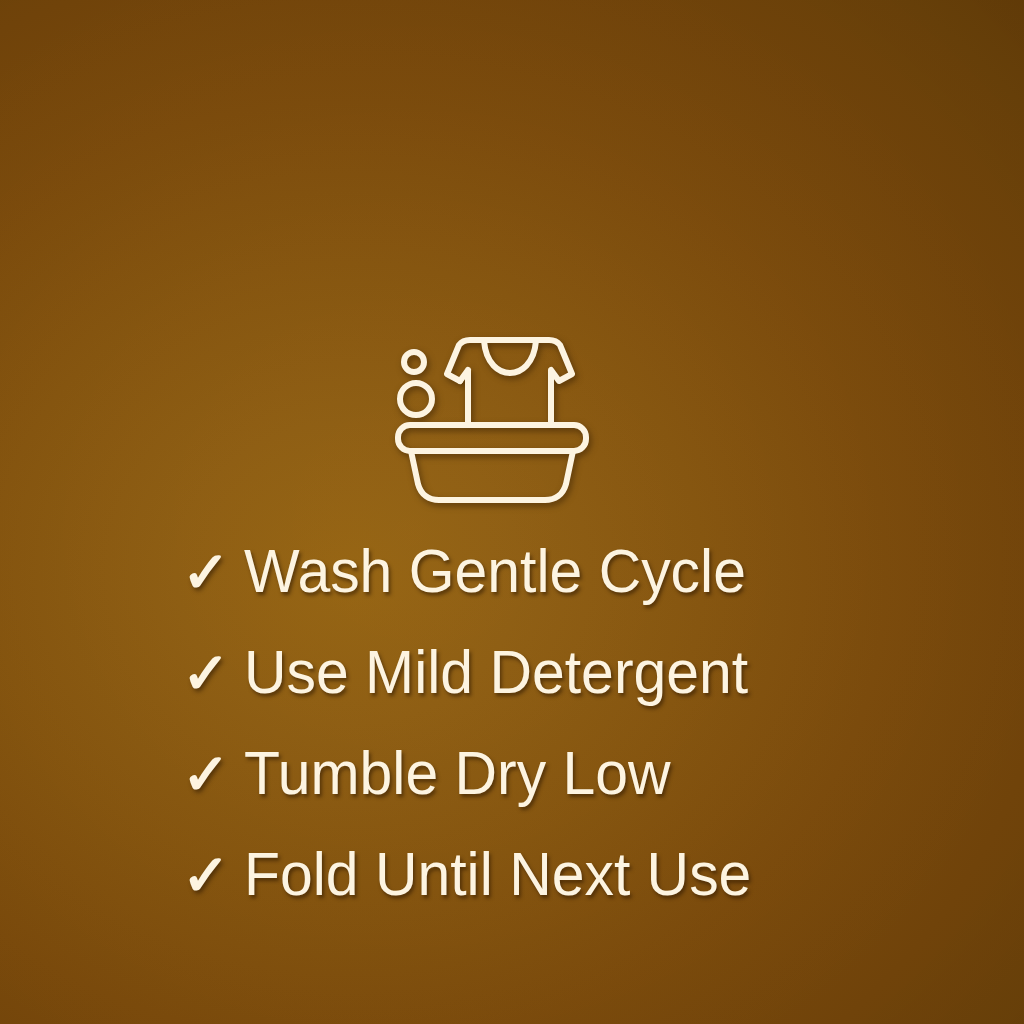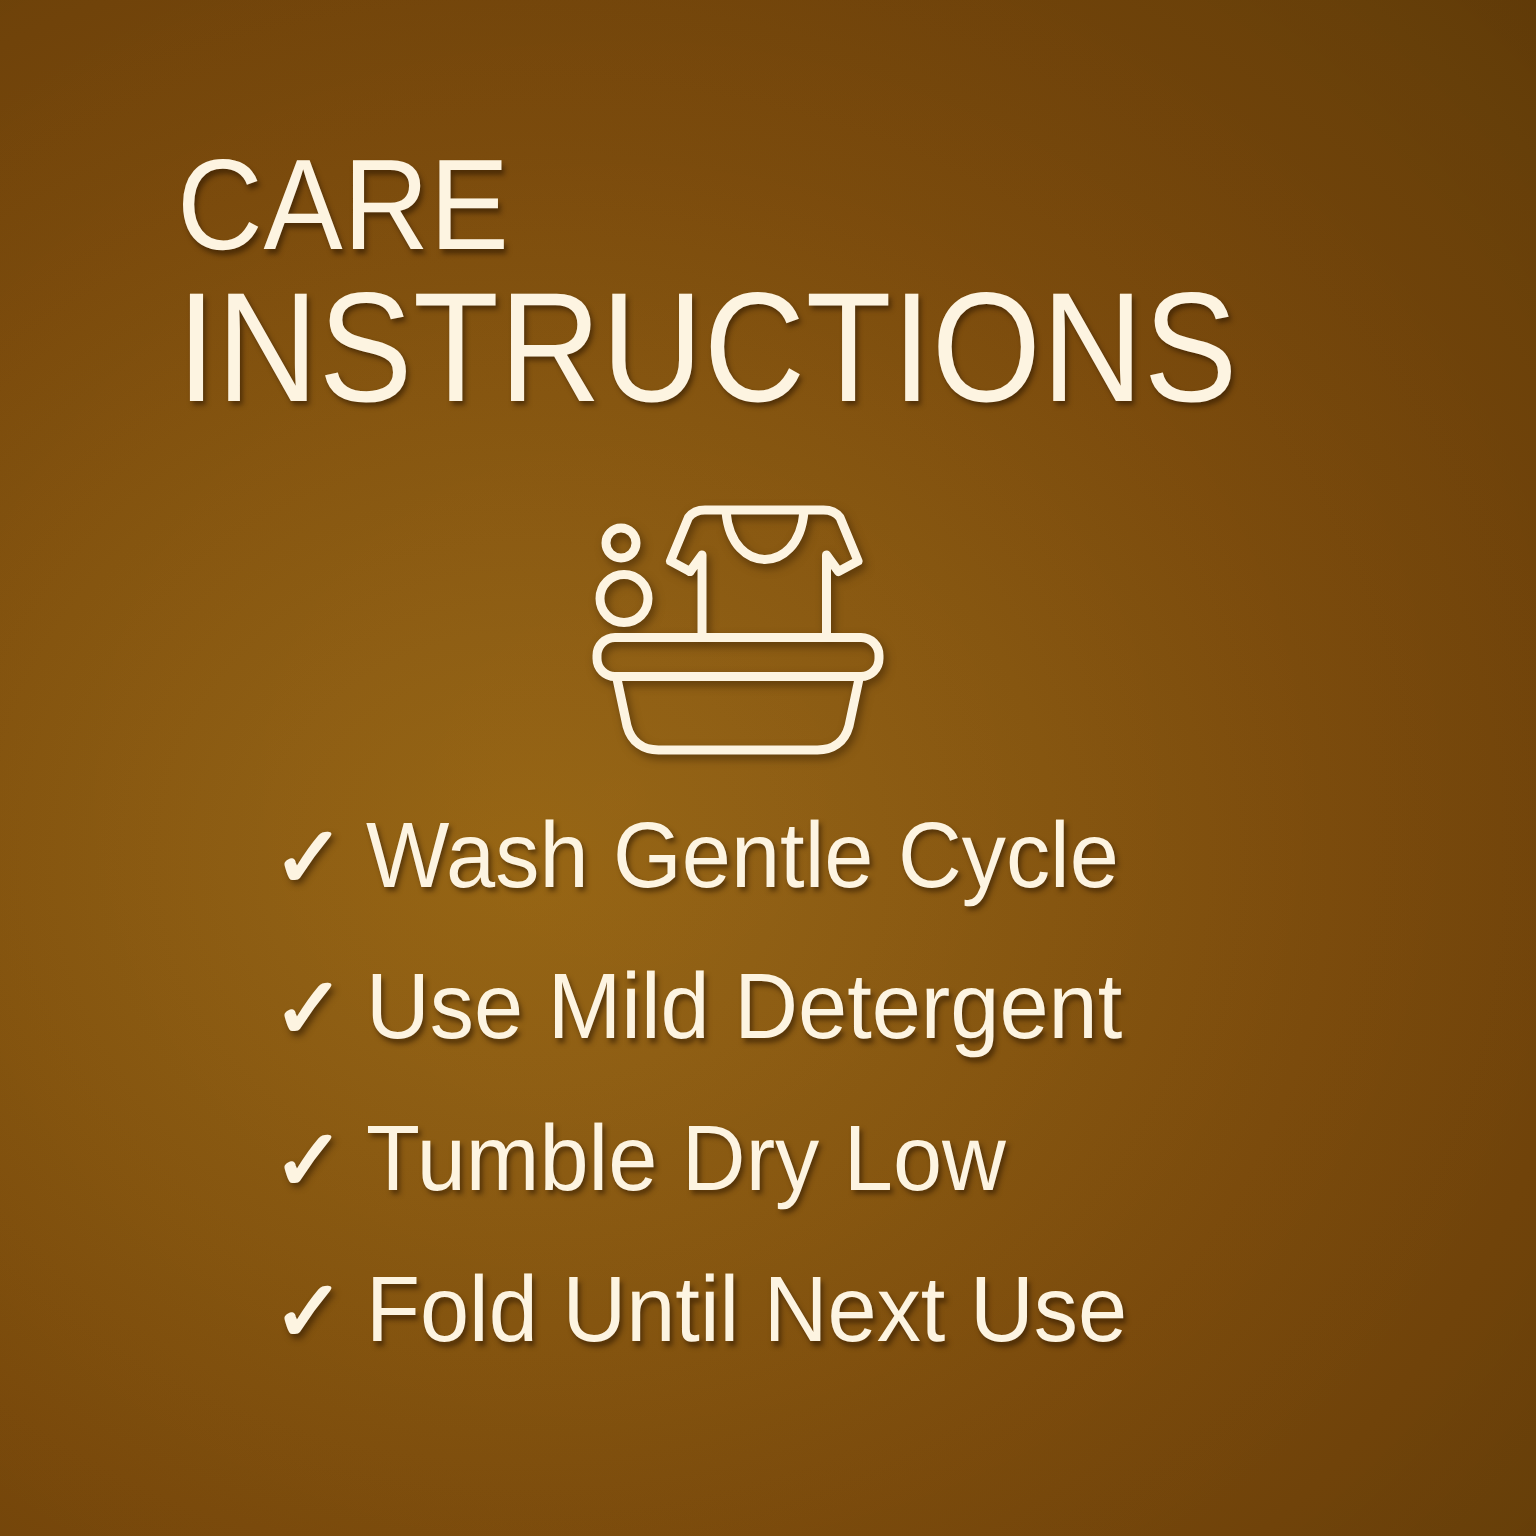--- a/index.html
+++ b/index.html
@@ -125,24 +125,20 @@
     transform-origin: left center;
     text-shadow: 2px 3px 4px rgba(40, 20, 0, 0.55);
   }
 </style>
 </head>
 <body>
 
 <div id="care-card">
   <div class="content">
 
-    <div class="title-block">
-      <div class="title-line title-line-1">CARE</div>
-      <div class="title-line title-line-2">INSTRUCTIONS</div>
-    </div>
 
     <div class="icon-wrap">
       <svg viewBox="0 0 230 186" xmlns="http://www.w3.org/2000/svg" fill="none" stroke="#fdf4e1" stroke-width="6" stroke-linecap="round" stroke-linejoin="round">
 
         <circle cx="37" cy="36" r="10"></circle>
 
         <circle cx="39" cy="73" r="16"></circle>
 
         <path d="M 83 55
                  L 70 48

